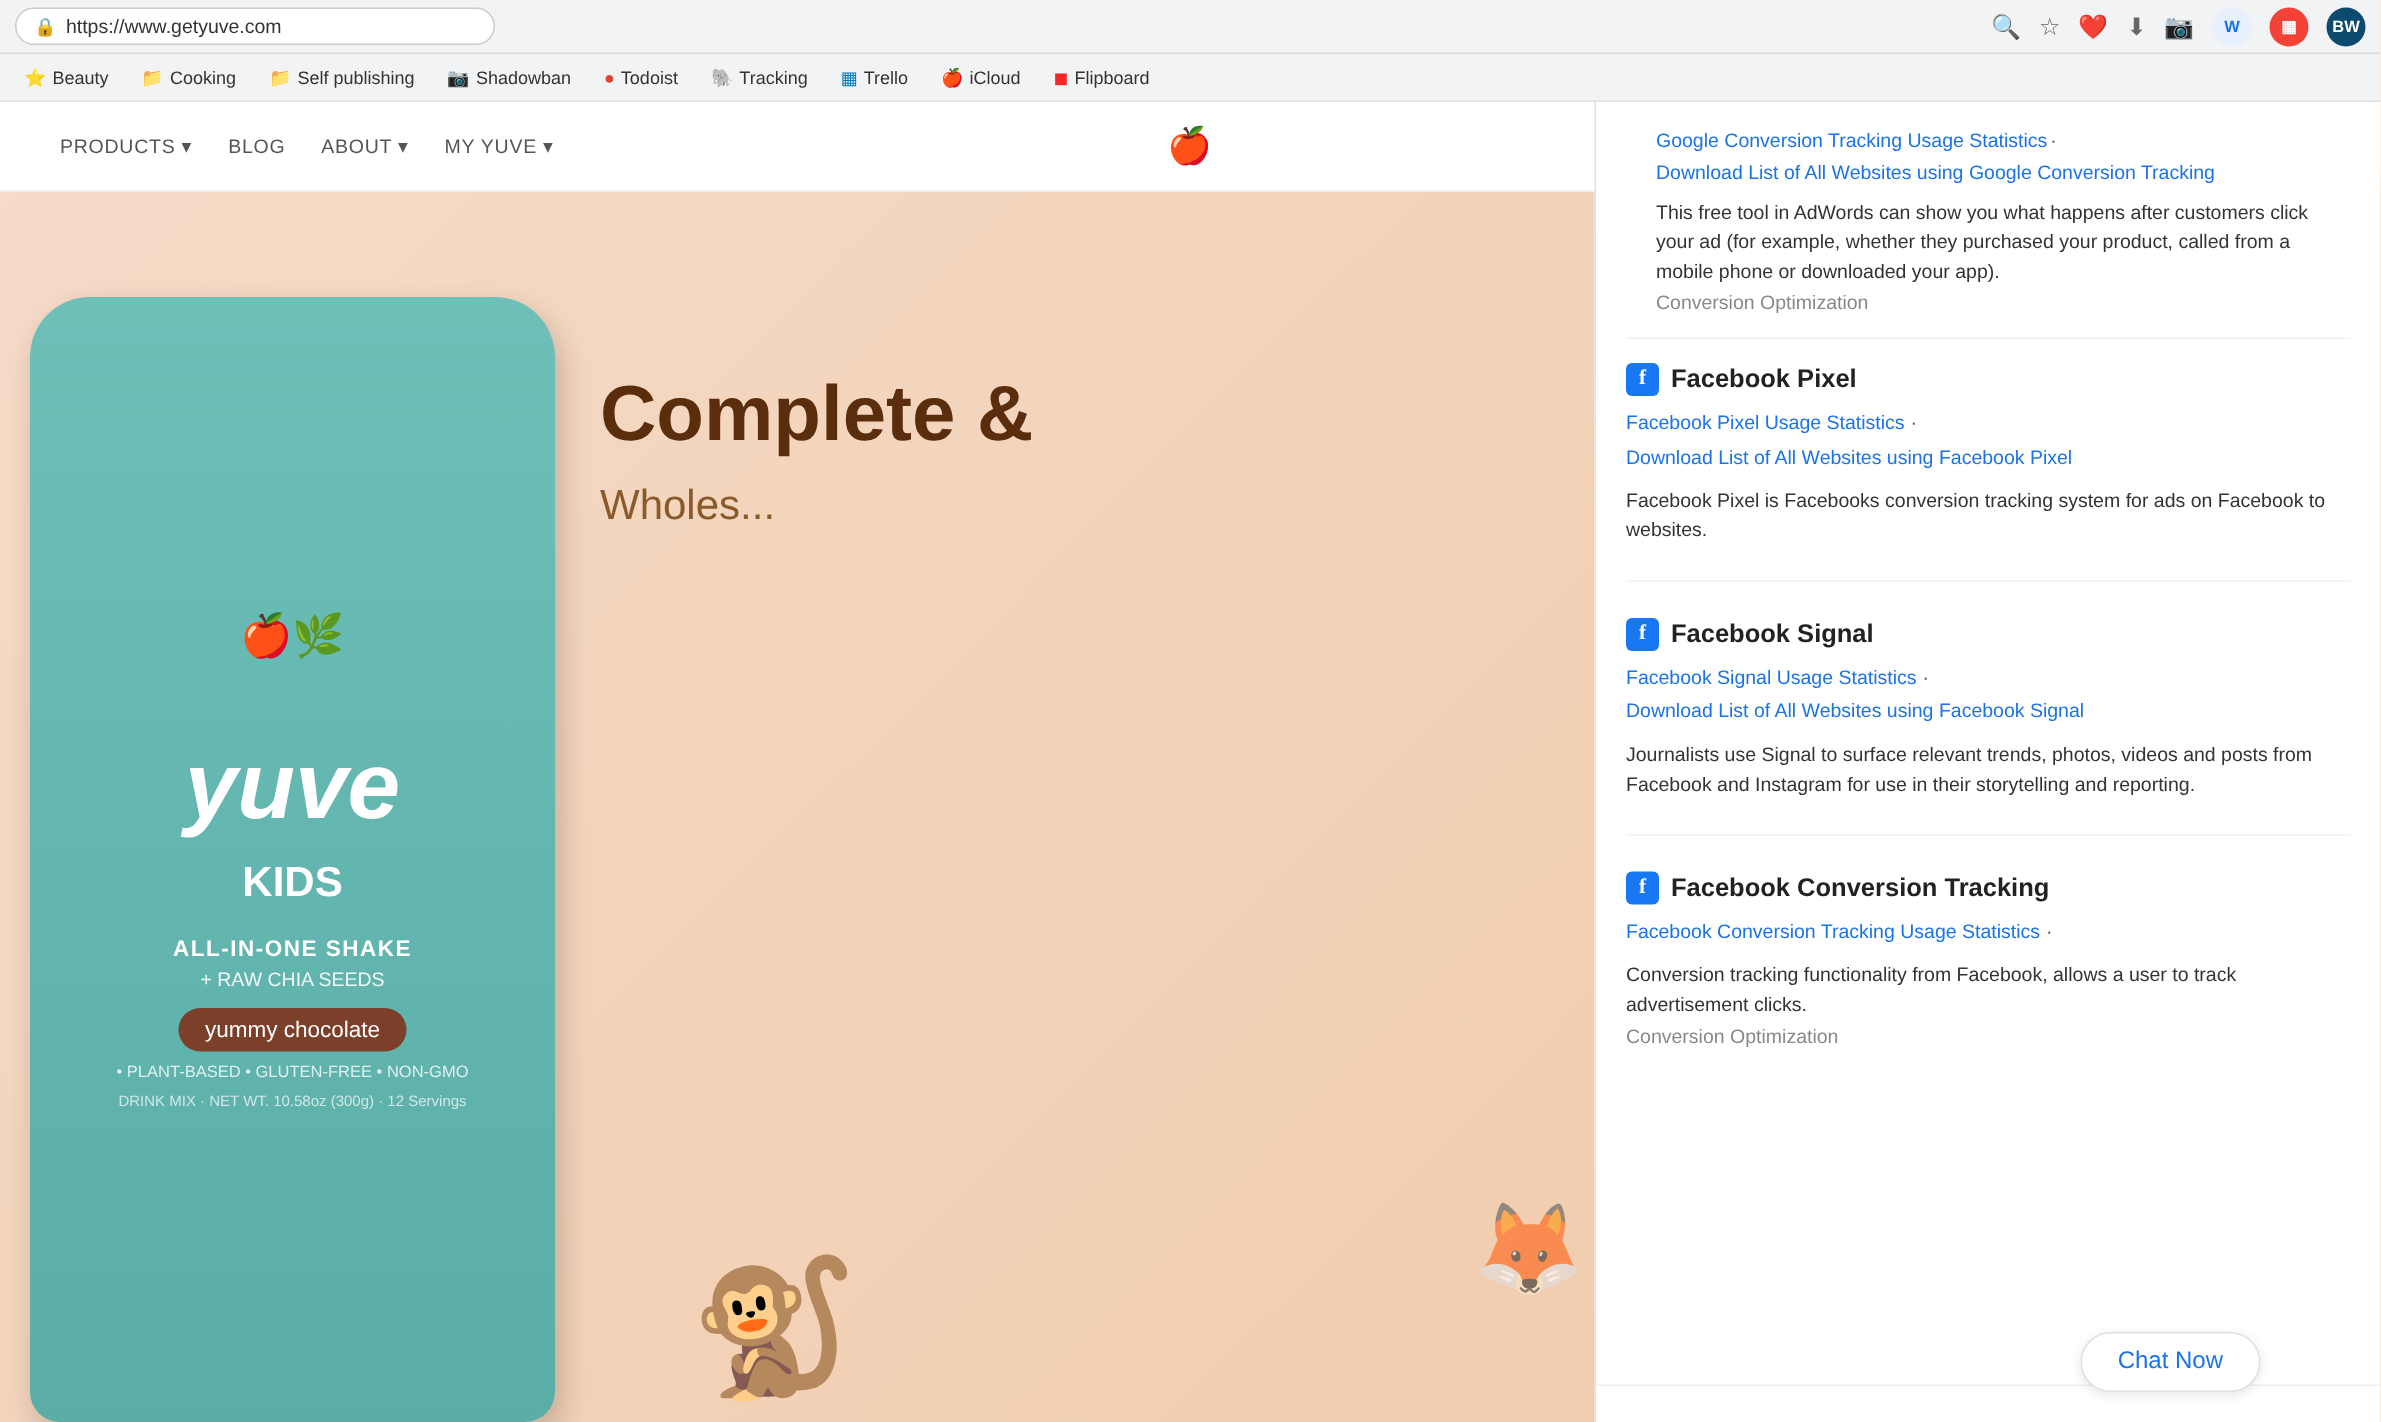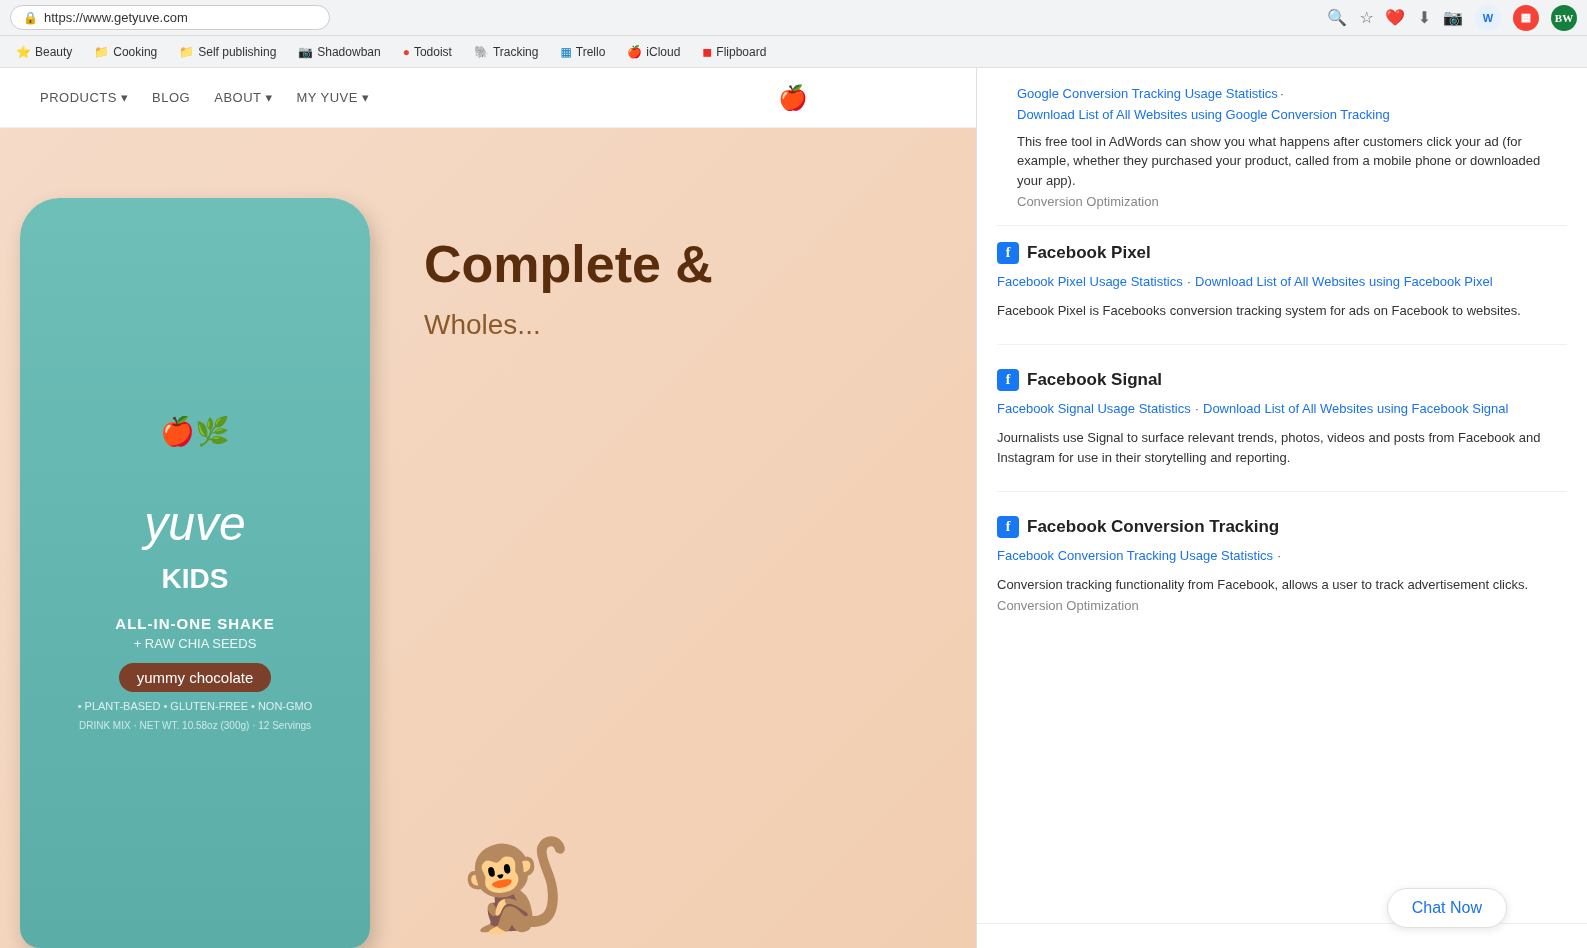--- a/index.html
+++ b/index.html
@@ -133,59 +133,58 @@
       height: 750px;
       background: linear-gradient(180deg, #6dbfb8 0%, #5aaea7 100%);
       border-radius: 40px 40px 20px 20px;
       display: flex;
       flex-direction: column;
       align-items: center;
       justify-content: center;
       padding: 20px;
       box-shadow: 4px 8px 20px rgba(0,0,0,0.2);
     }
-    .can-brand { font-size: 48px; font-weight: 400; color: #fff; font-style: italic; margin-bottom: 4px; margin-top: 44px; }
+    .can-brand { font-size: 63px; font-weight: 700; color: #fff; font-style: italic; margin-bottom: 4px; margin-top: 44px; }
     .can-subtitle { font-size: 15px; color: #fff; font-weight: bold; text-transform: uppercase; letter-spacing: 1px; margin-top: 12px; }
     .can-product { font-size: 28px; color: #fff; font-weight: 900; text-transform: uppercase; margin: 8px 0; }
     .can-flavor {
       background: #7b3f2a;
       color: #fff;
       padding: 6px 18px;
       border-radius: 20px;
       font-size: 15px;
       margin: 8px 0;
     }
     .can-details { font-size: 11px; color: rgba(255,255,255,0.8); text-align: center; }
 
     
     .hero-text {
       position: absolute;
-      top: 120px;
+      top: 132px;
       left: 400px;
       right: 470px;
-      margin-left: 24px;
     }
     .hero-title {
       font-size: 52px;
       font-weight: 900;
       color: #5a2d0c;
       line-height: 1.1;
     }
     .hero-subtitle {
       font-size: 28px;
       color: #8b5a2b;
       margin-top: 16px;
     }
 
     
     .sidebar-panel {
       position: absolute;
       top: 0;
       right: 0;
-      width: 611px;
+      width: 524px;
       height: 100%;
       background: #fff;
       border-left: 1px solid #e0e0e0;
       overflow: hidden;
       display: flex;
       flex-direction: column;
       z-index: 10;
     }
 
     .sidebar-scrollable {
@@ -337,21 +336,21 @@
     <span>https://www.getyuve.com</span>
   </div>
   <div class="browser-icons">
     <span class="browser-icon">🔍</span>
     <span class="browser-icon">☆</span>
     <span class="browser-icon">❤️</span>
     <span class="browser-icon">⬇</span>
     <span class="browser-icon">📷</span>
     <div class="ext-circle" style="background:#e8f0fe;color:#1a73e8;">W</div>
     <div class="ext-circle" style="background:#f44336;color:#fff;">▦</div>
-    <div class="ext-circle" style="background:#15803d;color:#fff;font-family:Liberation Serif, serif;">BW</div>
+    <div class="ext-circle" style="background:#0c4a6e;color:#fff;">BW</div>
   </div>
 </div>
 
 <div class="bookmarks-bar">
   <div class="bookmark-item">
     <span class="bookmark-icon">⭐</span>
     <span>Beauty</span>
   </div>
   <div class="bookmark-item">
     <span class="bookmark-icon">📁</span>

